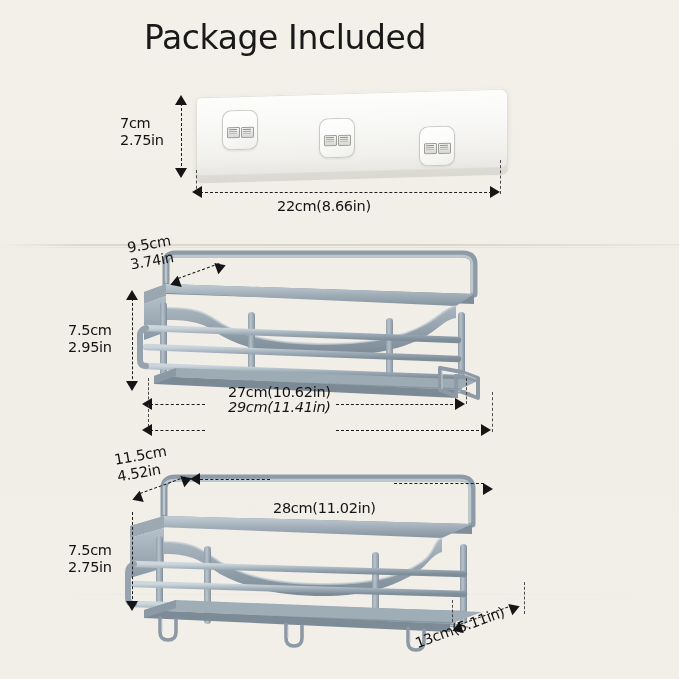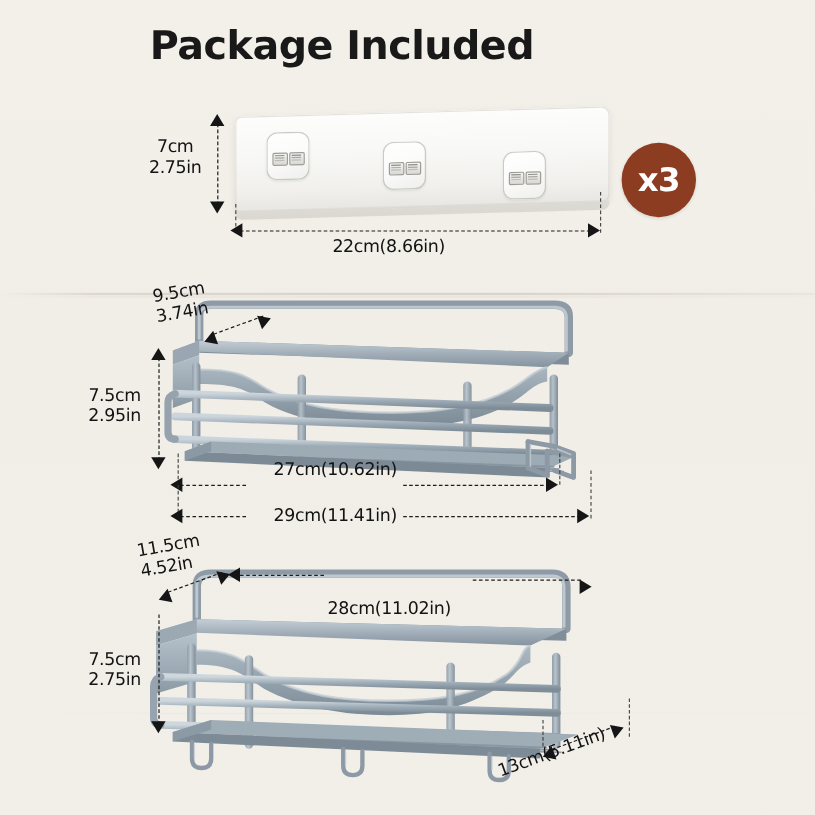--- a/index.html
+++ b/index.html
@@ -34,38 +34,38 @@
   .wall-line.w3 { top: 594px; opacity: .35; height: 1px;
     background: linear-gradient(90deg, rgba(218,212,202,0) 0%, rgba(216,210,199,.6) 30%, rgba(220,214,204,.2) 100%); }
 
   
   #title {
     position: absolute;
     left: 0; top: 18px;
     width: 570px;
     text-align: center;
     font-size: 33px;
-    font-weight: 700;
+    font-weight: 400;
     letter-spacing: -0.4px;
     color: #191919;
     font-family: "DejaVu Sans", sans-serif;
   }
 
   
   .dim {
     position: absolute;
     color: #131313;
     font-size: 14.5px;
     line-height: 16.5px;
     font-family: "DejaVu Sans", sans-serif;
     font-weight: 400;
     white-space: nowrap;
     letter-spacing: -0.3px;
   }
-  .dim.two { text-align: center; }
+  .dim.two { text-align: left; }
   .dim .l2 { display: block; }
   .hdash {
     position: absolute;
     height: 0;
     border-top: 1.5px dashed #1d1d1d;
   }
   .vdash {
     position: absolute;
     width: 0;
     border-left: 1.5px dashed #1d1d1d;
@@ -312,21 +312,21 @@
   <div class="arw left" style="left:142px; top:398px;"></div>
   <div class="arw right" style="left:455px; top:398px;"></div>
   <div class="dim" style="left:228px; top:384px;">27cm(10.62in)</div>
 
   <div class="ext-v" style="left:148px; top:404px; height:28px;"></div>
   <div class="ext-v" style="left:492px; top:392px; height:40px;"></div>
   <div class="hdash" style="left:150px; top:430px; width:55px;"></div>
   <div class="hdash" style="left:336px; top:430px; width:148px;"></div>
   <div class="arw left" style="left:142px; top:424px;"></div>
   <div class="arw right" style="left:481px; top:424px;"></div>
-  <div class="dim" style="left:228px; top:422px;">29cm(11.41in)</div>
+  <div class="dim" style="left:228px; top:399px;font-style:italic;">29cm(11.41in)</div>
 
   <div class="shelf" style="left:128px; top:468px;">
     <svg width="385" height="175" viewBox="0 0 385 175">
       <defs>
         <linearGradient id="gTopB" x1="0" y1="0" x2="0" y2="1">
           <stop offset="0" stop-color="#c5ced6"></stop>
             <stop offset="0.45" stop-color="#a5b2bc"></stop>
             <stop offset="1" stop-color="#8693a0"></stop>
         </linearGradient>
         <linearGradient id="gFaceB" x1="0" y1="0" x2="0" y2="1">
@@ -421,15 +421,14 @@
   <div class="vdash" style="left:132px; top:512px; height:92px;"></div>
   <div class="arw down" style="left:126px; top:601px;"></div>
 
   <div class="ext-v" style="left:452px; top:600px; height:22px;"></div>
   <div class="ext-v" style="left:524px; top:582px; height:32px;"></div>
   <div class="hdash" style="left:460px; top:624px; width:56px; transform: rotate(-20deg); transform-origin:left center;"></div>
   <div class="arw left" style="left:452px; top:623px; transform: rotate(-20deg);"></div>
   <div class="arw right" style="left:510px; top:602px; transform: rotate(-20deg);"></div>
   <div class="dim" style="left:413px; top:636px; transform: rotate(-20deg); transform-origin:left top;">13cm(5.11in)</div>
 
-  <div id="badge">x3</div>
 
 </div>
 
 </body></html>

